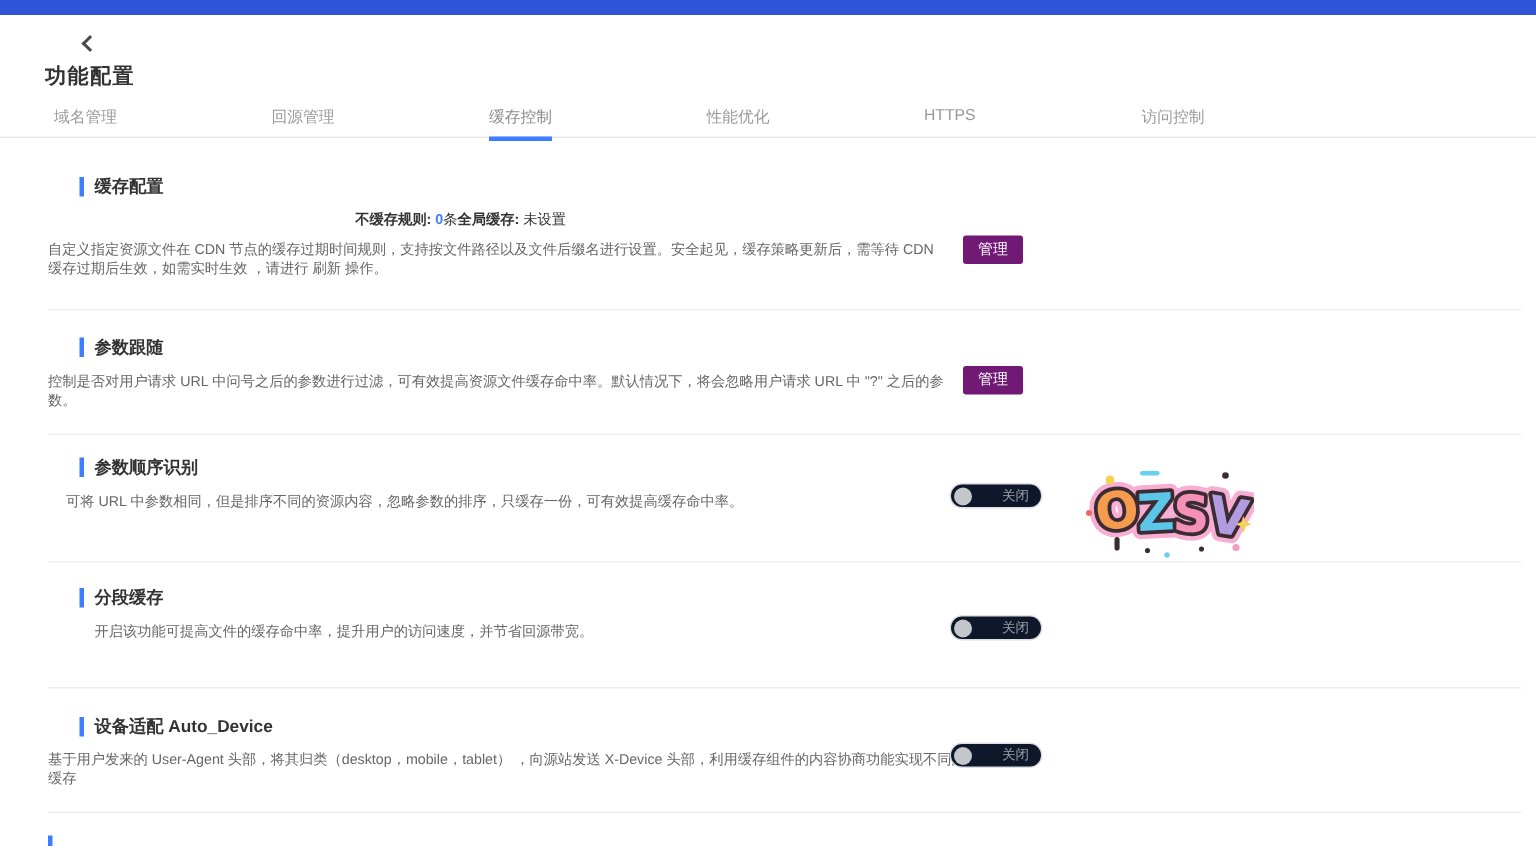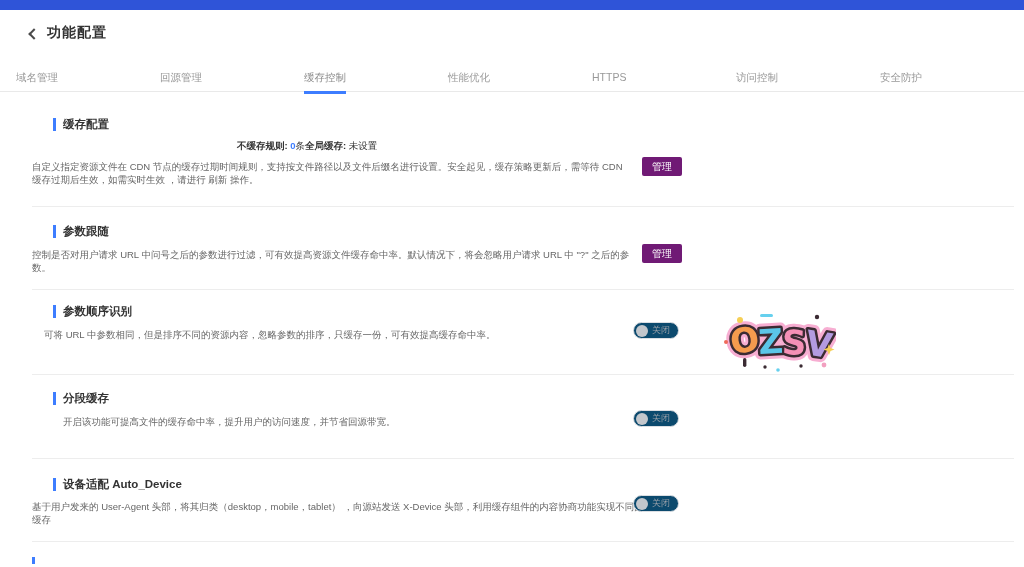--- a/index.html
+++ b/index.html
@@ -1,25 +1,25 @@
 <!DOCTYPE html>
 <html><head>
 <meta charset="utf-8">
 <style>
   * { margin:0; padding:0; box-sizing:border-box; }
   html,body { width:1024px; height:567px; background:#fff; overflow:hidden;
     font-family:"Liberation Sans","DejaVu Sans",sans-serif; }
   #topbar { position:absolute; top:0; left:0; width:1024px; height:10px; background:#2f54d8; }
-  #page-header { position:absolute; top:24px; left:30px; display:flex; align-items:center; gap:9px; }
+  #page-header { position:absolute; top:24px; left:30px; display:flex; align-items:center; gap:9px;flex-direction:column; }
   .back-chevron { width:8px; height:8px; border-left:2px solid #4a4a4a; border-bottom:2px solid #4a4a4a;
     transform:rotate(45deg); margin-top:1px; cursor:pointer; }
   .page-title { font-size:14px; font-weight:600; color:#333; letter-spacing:1px; }
 
   #tabbar { position:absolute; top:63px; left:0; width:1024px; height:29px;
-    border-bottom:1px solid #e9e9e9; display:flex; padding-left:16px; }
+    border-bottom:1px solid #e9e9e9; display:flex; padding-left:36px; }
   .tab { width:145px; font-size:10.5px; color:#999; cursor:pointer; }
   .tab .tlabel { display:inline-block; padding-top:8px; padding-bottom:8px; position:relative; }
   .tab.active .tlabel { color:#8a8a8a; }
   .tab.active .tlabel::after { content:""; position:absolute; left:0; right:0; bottom:-1px;
     height:3px; background:#3d7dff; }
 
   #content { position:absolute; top:91px; left:0; width:1024px; }
   .section { margin:0 10px 0 32px; border-bottom:1px solid #ededed; position:relative; }
   .sec-title { display:flex; align-items:center; font-size:11.5px; font-weight:bold; color:#333;margin-left:21px; }
   .sec-title::before { content:""; width:3px; height:13px; background:#3d7dff; margin-right:7px;
@@ -47,21 +47,21 @@
   .s5 { height:83px; padding-top:18px; }
   .s5 .desc { margin-top:8px; max-width:640px; }
 
   .manage-btn { position:absolute; left:610px; width:40px; height:19px; background:#701a75;
     color:#fff; font-size:10px; line-height:19px; text-align:center; border:none;
     border-radius:2px; cursor:pointer; font-family:inherit; }
   .s1 .manage-btn { top:66px; }
   .s2 .manage-btn { top:37px; }
 
   .toggle { position:absolute; left:601px; height:17px; display:inline-flex; align-items:center;
-    gap:4px; border:1px solid #dcdfe3; border-radius:9px; background:#0c4a6e;
+    gap:20px; border:1px solid #dcdfe3; border-radius:9px; background:#0f172a;
     padding:0 8px 0 2px; cursor:pointer; }
   .toggle .knob { width:12px; height:12px; border-radius:50%; background:#c3c7cc; }
   .toggle .tg-label { font-size:9px; color:#9aa0a8; }
   .s3 .toggle { top:32px; }
   .s4 .toggle { top:35px; }
   .s5 .toggle { top:36px; }
 
   .graffiti { position:absolute; left:688px; top:18px; width:116px; height:66px; }
 
   #next-section-sliver { position:absolute; top:557px; left:32px; width:3px; height:7px; background:#3d7dff; }
@@ -76,21 +76,20 @@
   <span class="page-title">功能配置</span>
 </div>
 
 <div id="tabbar">
   <div class="tab"><span class="tlabel">域名管理</span></div>
   <div class="tab"><span class="tlabel">回源管理</span></div>
   <div class="tab active"><span class="tlabel">缓存控制</span></div>
   <div class="tab"><span class="tlabel">性能优化</span></div>
   <div class="tab"><span class="tlabel">HTTPS</span></div>
   <div class="tab"><span class="tlabel">访问控制</span></div>
-  <div class="tab"><span class="tlabel">安全防护</span></div>
 </div>
 
 <div id="content">
 
   <div class="section s1">
     <div class="sec-title">缓存配置</div>
     <div class="stats">
       <div class="stat stat-1">
         <span>不缓存规则:</span>
         <span class="v-blue">0</span><span class="v-plain">条</span>

